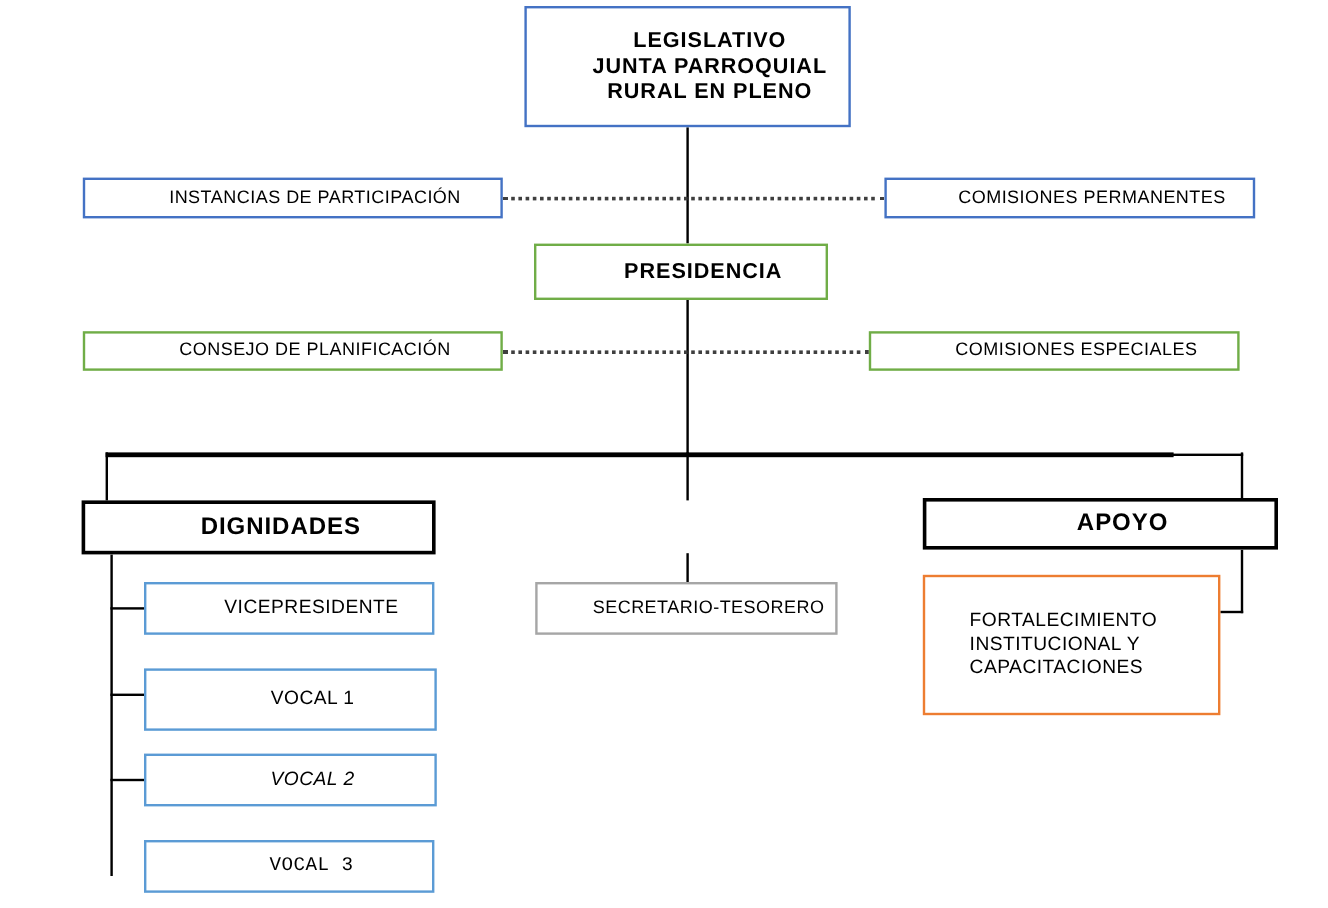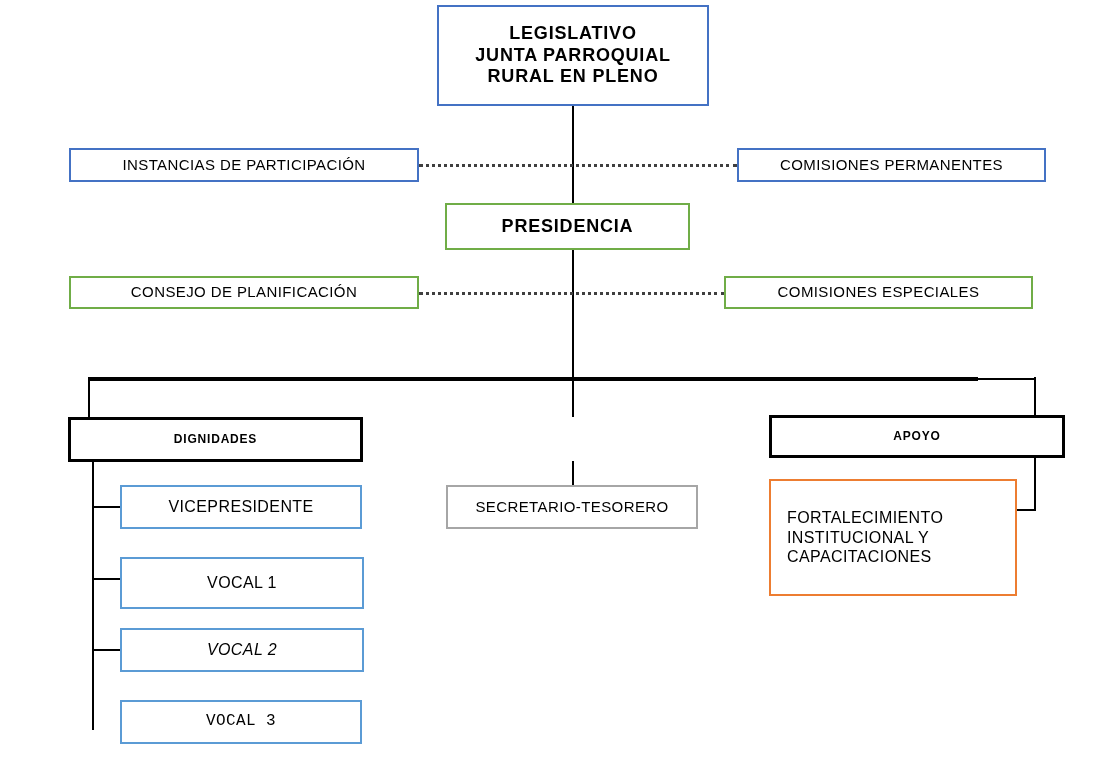--- a/index.html
+++ b/index.html
@@ -27,37 +27,38 @@
     justify-content: center;
     text-align: center;
     color: #000000;
     line-height: 1.22;
     z-index: 5;
   }
   .node-text {
     display: block;
     width: 100%;
     white-space: pre-line;
+    margin-left: 37px;
   }
 
   
   .bd-blue   { border: 2px solid #4472C4; }
   .bd-blue-t { border: 2px solid #5B9BD5; }
   .bd-green  { border: 2px solid #70AD47; justify-content: center; }
   .bd-black  { border: 3px solid #000000; }
   .bd-gray   { border: 2px solid #A6A6A6; }
   .bd-orange { border: 2px solid #ED7D31; }
 
   .t-bold  { font-weight: bold; letter-spacing: .8px; }
   .t-reg   { font-weight: normal; letter-spacing: .4px; }
   .f18 { font-size: 18px; }
-  .f17 { font-size: 12px; }
+  .f17 { font-size: 20px; }
   .f16 { font-size: 16px; }
   .f15 { font-size: 15px; }
-  .align-left { justify-content: flex-start; text-align: left; padding-left: 16px; }
+  .align-left { justify-content: flex-start; text-align: left; padding-left: 0; }
 
   
   .conn {
     position: absolute;
     background: #000000;
     z-index: 1;
   }
   .conn-v { width: 2px; }
   .conn-h { height: 2px; }
   .conn-thick-h { height: 4px; }

